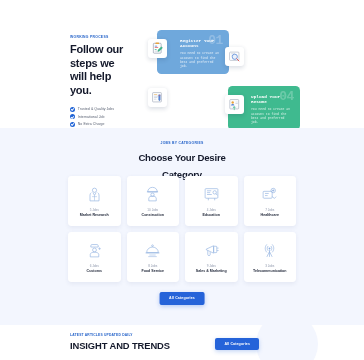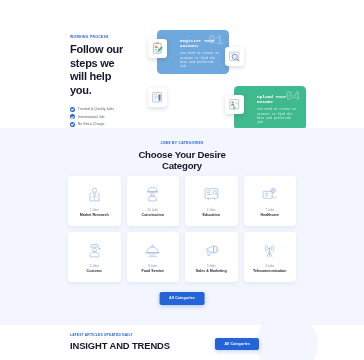--- a/index.html
+++ b/index.html
@@ -128,39 +128,39 @@
     display: flex;
     align-items: center;
     justify-content: center;
     z-index: 6;
   }
   .step-icon svg { width: 12.5px; height: 12.5px; display: block; }
 
   #step-1 { left: 9px;  top: 6px;  width: 72px; height: 44px; background: #6fa8dc; }
   #step-2 { left: 86px; top: 14px; width: 72px; height: 44px; background: #e0a92e; }
   #step-3 { left: 9px;  top: 55px; width: 72px; height: 44px; background: #b87dc4; }
-  #step-4 { left: 86px; top: 62px; width: 72px; height: 44px; background: #3fba8f; }
+  #step-4 { left: 80px; top: 62px; width: 72px; height: 44px; background: #3fba8f; }
   #step-1 .step-shadow, .step-shadow {
     position: absolute; inset: 0; border-radius: 4.5px;
     box-shadow: 0 3px 8px rgba(40,60,100,.14);
     pointer-events: none;
   }
 
   
   #category-section {
     position: absolute;
     left: 0; top: 128px;
     width: 364px; height: 197px;
     background: #f3f6fe;
   }
   #cat-head { text-align: center; padding-top: 13px; }
   #cat-head .eyebrow { margin-bottom: 2.5px; }
   #cat-title {
     font-size: 9.6px;
-    line-height: 11px;
+    line-height: 17px;
     font-weight: 700;
     color: #14192b;
     letter-spacing: -.2px;
     max-width: 118px;
     margin: 0 auto;
   }
   #cat-grid {
     position: absolute;
     left: 68px; top: 48px;
     width: 228px;

